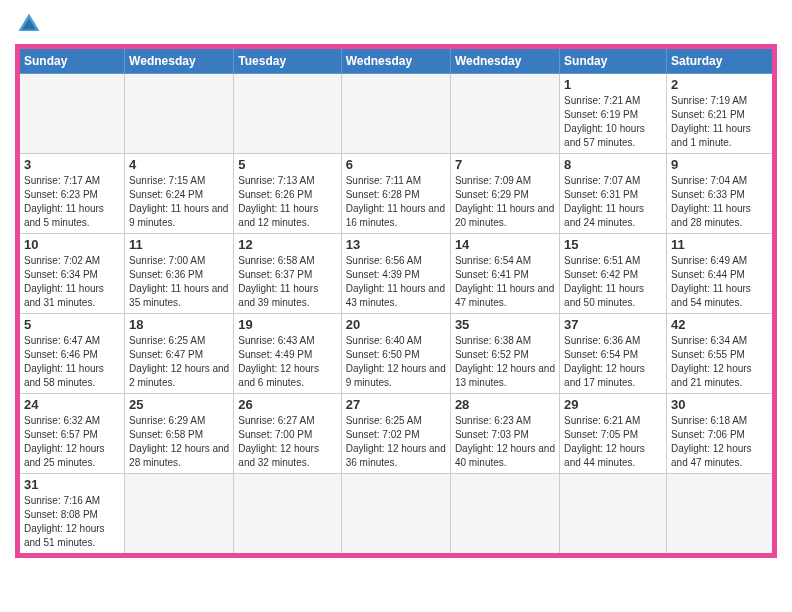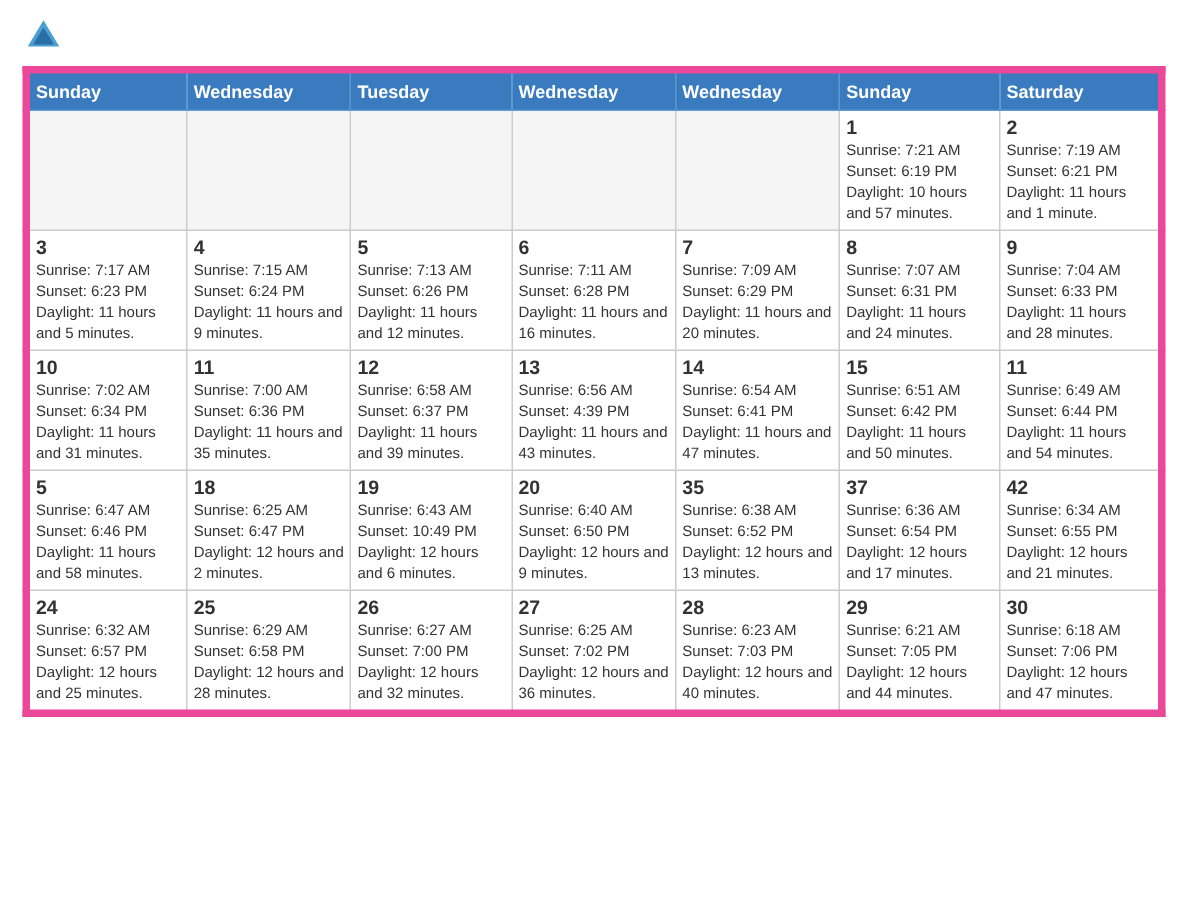--- a/index.html
+++ b/index.html
@@ -242,21 +242,21 @@
           </td>
           <td>
             <span class="day-num">18</span>
             <div class="day-info">Sunrise: 6:25 AM
 Sunset: 6:47 PM
 Daylight: 12 hours and 2 minutes.</div>
           </td>
           <td>
             <span class="day-num">19</span>
             <div class="day-info">Sunrise: 6:43 AM
-Sunset: 10:49 PM
+Sunset: 4:49 PM
 Daylight: 12 hours and 6 minutes.</div>
           </td>
           <td>
             <span class="day-num">20</span>
             <div class="day-info">Sunrise: 6:40 AM
 Sunset: 6:50 PM
 Daylight: 12 hours and 9 minutes.</div>
           </td>
           <td>
             <span class="day-num">35</span>
@@ -313,16 +313,30 @@
             <div class="day-info">Sunrise: 6:21 AM
 Sunset: 7:05 PM
 Daylight: 12 hours and 44 minutes.</div>
           </td>
           <td>
             <span class="day-num">30</span>
             <div class="day-info">Sunrise: 6:18 AM
 Sunset: 7:06 PM
 Daylight: 12 hours and 47 minutes.</div>
           </td>
+        </tr>
+        <tr class="last-row">
+          <td>
+            <span class="day-num">31</span>
+            <div class="day-info">Sunrise: 7:16 AM
+Sunset: 8:08 PM
+Daylight: 12 hours and 51 minutes.</div>
+          </td>
+          <td class="empty"></td>
+          <td class="empty"></td>
+          <td class="empty"></td>
+          <td class="empty"></td>
+          <td class="empty"></td>
+          <td class="empty"></td>
         </tr>
       </tbody>
   </table>
 </div>
 
 </body></html>

